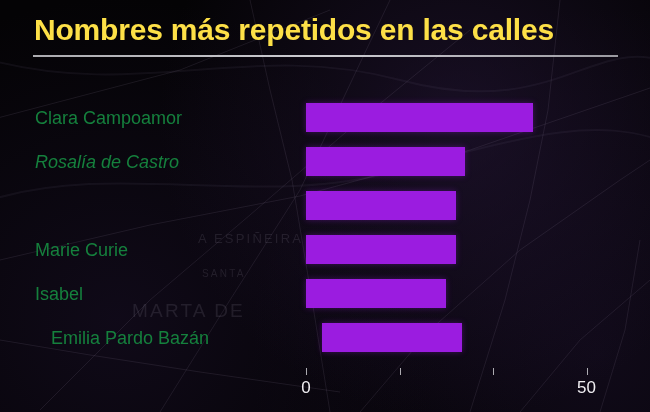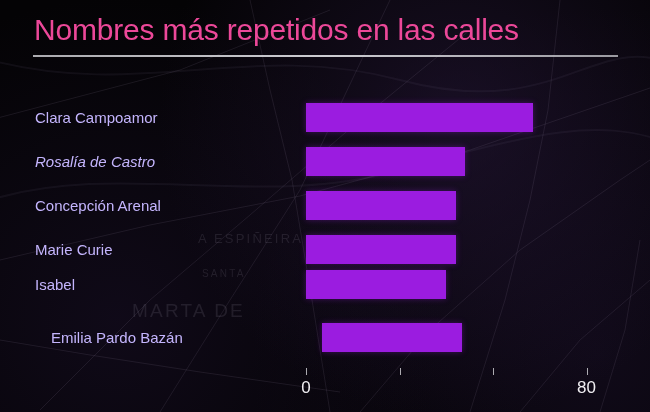--- a/index.html
+++ b/index.html
@@ -40,23 +40,23 @@
   .ml-santa     { left: 158px; top: 268px; font-size: 10px; margin-left: 44px; }
   .ml-marta     { left: 132px; top: 300px; font-size: 19px; }
   .ml-acornes   { left: 530px; top: 299px; font-size: 13px; }
 
   
   .title {
     position: absolute;
     left: 34px;
     top: 12px;
     width: 600px;
-    color: #ec4899;
+    color: #fde047;
     font-size: 30px;
-    font-weight: normal;
+    font-weight: bold;
     letter-spacing: -0.2px;
     line-height: 36px;
     white-space: nowrap;
   }
   .title-rule {
     position: absolute;
     left: 33px;
     top: 55px;
     width: 585px;
     height: 2px;
@@ -75,22 +75,22 @@
     position: absolute;
     left: 0;
     width: 650px;
     height: 29px;
   }
   .cat-label {
     position: absolute;
     left: 35px;
     top: 50%;
     transform: translateY(-50%);
-    color: #c4b5fd;
-    font-size: 15px;
+    color: #15803d;
+    font-size: 18px;
     line-height: 22px;
     white-space: nowrap;
   }
   .bar {
     position: absolute;
     left: 306px;
     top: 0;
     height: 29px;
     background: #9b1ce0;
     box-shadow: 0 0 6px rgba(155,28,224,0.35);
@@ -149,41 +149,40 @@
   <div class="plot" id="plot-area">
       <div class="row" style="top: 103px;">
         <div class="cat-label">Clara Campoamor</div>
         <div class="bar" title="Clara Campoamor: 48.5" style="width: 227px; height: 29px; background: rgb(155, 28, 224);"></div>
       </div>
       <div class="row" style="top: 147px; font-style: italic;">
         <div class="cat-label">Rosalía de Castro</div>
         <div class="bar" title="Rosalía de Castro: 34" style="width: 159px; height: 29px; background: rgb(155, 28, 224);"></div>
       </div>
       <div class="row" style="top: 191px;">
-        <div class="cat-label">Concepción Arenal</div>
         <div class="bar" title="Concepción Arenal: 32" style="width: 150px; height: 29px; background: rgb(155, 28, 224);"></div>
       </div>
       <div class="row" style="top: 235px;">
         <div class="cat-label">Marie Curie</div>
         <div class="bar" title="Marie Curie: 32" style="width: 150px; height: 29px; background: rgb(155, 28, 224);"></div>
       </div>
-      <div class="row" style="top: 270px; text-decoration: underline;">
+      <div class="row" style="top: 279px; text-decoration: underline;">
         <div class="cat-label">Isabel</div>
         <div class="bar" title="Isabel: 30" style="width: 140px; height: 29px; background: rgb(155, 28, 224);"></div>
       </div>
       <div class="row" style="top: 323px; margin-left: 16px;">
         <div class="cat-label">Emilia Pardo Bazán</div>
         <div class="bar" title="Emilia Pardo Bazán: 30" style="width: 140px; height: 29px; background: rgb(155, 28, 224);"></div>
       </div>
     </div>
 
   <div class="axis" id="x-axis">
       <div class="tick-mark" style="left: 306px;"></div>
       <div class="tick-label" style="left: 306px;">0</div>
       <div class="tick-mark" style="left: 399.5px;"></div>
       <div class="tick-label" style="left: 399.5px; margin-top: 47px;">20</div>
       <div class="tick-mark" style="left: 493px;"></div>
       <div class="tick-label" style="left: 493px; margin-top: 40px;">40</div>
       <div class="tick-mark" style="left: 586.5px;"></div>
-      <div class="tick-label" style="left: 586.5px;">80</div>
+      <div class="tick-label" style="left: 586.5px;">50</div>
     </div>
 
 </div>
 
 </body></html>

